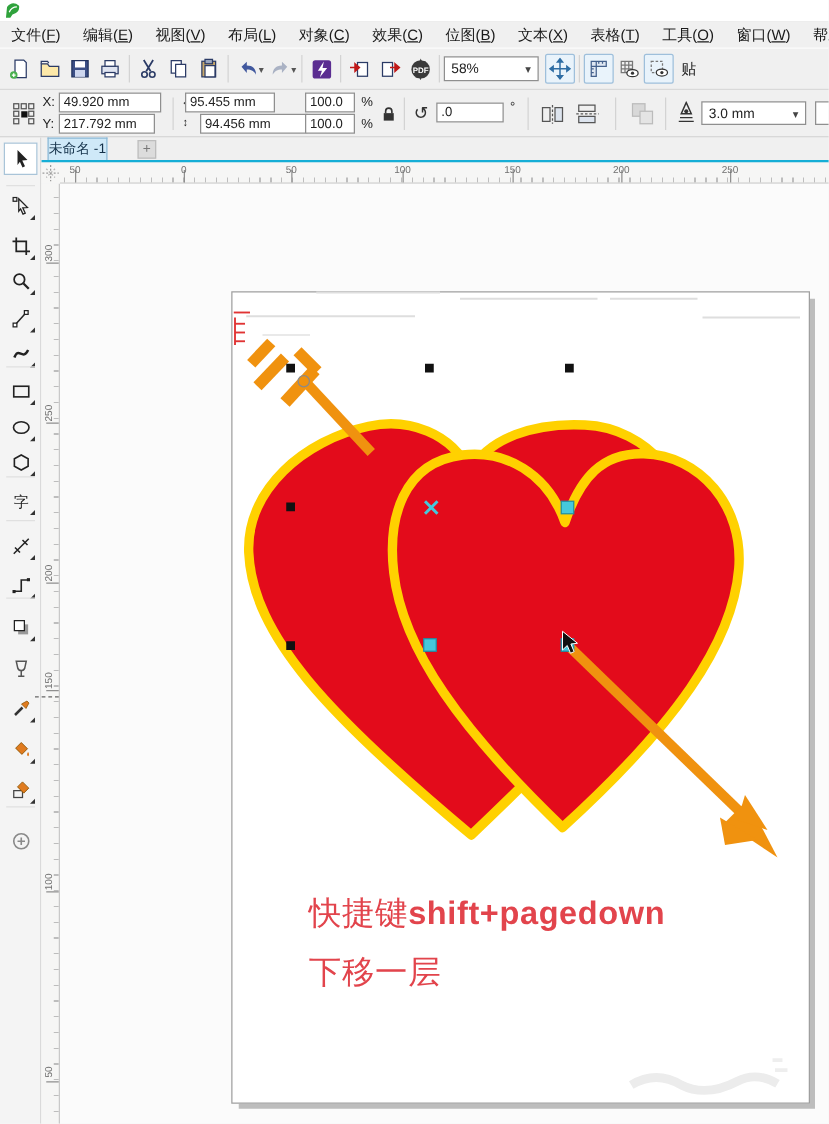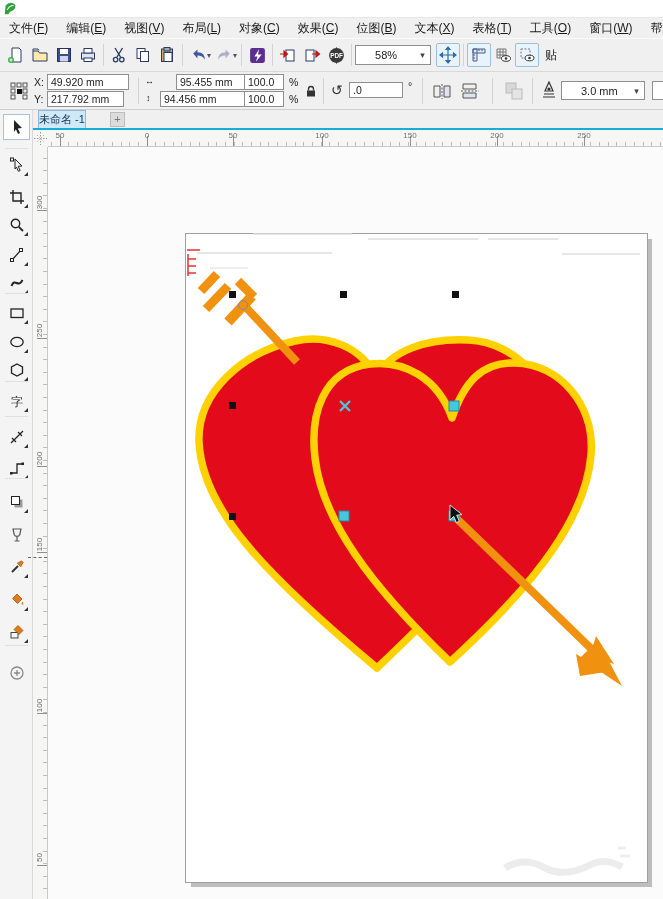--- a/index.html
+++ b/index.html
@@ -12,21 +12,21 @@
 
 .menubar{left:0;top:18px;width:663px;height:20px;background:#f0f0f0;display:flex;align-items:center;white-space:nowrap;overflow:hidden}
 .menu-item{font-size:12px;padding:16px 9px;line-height:20px;color:#1a1a1a;cursor:default}
 .menu-item u{text-decoration:underline}
 
 .toolbar{left:0;top:38px;width:663px;height:34px;background:#f0f0f0;border-top:1px solid #fbfbfb;border-bottom:1px solid #d9d9d9;display:flex;align-items:center;padding-left:4px;overflow:hidden}
 .tbtn{width:24px;height:24px;display:flex;align-items:center;justify-content:center;flex:0 0 auto}
 .tsep{width:1px;height:22px;background:#d3d3d3;margin:0 3px;flex:0 0 auto}
 .caret{font-size:8px;color:#555;margin-left:-3px;margin-right:1px}
 .combo{height:20px;background:#fff;border:1px solid #8f8f8f;display:flex;align-items:center;font-size:11px;flex:0 0 auto}
-.combo .cval{flex:1;padding-left:19px}
+.combo .cval{flex:1;padding-left:5px}
 .combo .cchev{width:15px;text-align:center;color:#444;font-size:9px}
 .toggled{border:1px solid #9ebfdb;background:#e9f3fb;border-radius:2px}
 
 .propbar{left:0;top:72px;width:663px;height:38px;background:#f0f0f0;border-bottom:1px solid #cfcfcf;overflow:hidden}
 .pfield{position:absolute;background:#fff;border:1px solid #8f8f8f;font-size:10.5px;padding-left:3px;display:flex;align-items:center;height:16px}
 .plab{position:absolute;font-size:10.5px;color:#222}
 .psep{position:absolute;top:6px;width:1px;height:26px;background:#d3d3d3}
 
 .tabrow{left:33px;top:110px;width:630px;height:19px;background:#f0f0f0}
 .doctab{position:absolute;left:5px;top:0;height:18px;padding:0 0;background:#cfe9f8;border:1px solid #8fb9d5;border-bottom:none;font-size:11px;line-height:17px;color:#15324a}
@@ -220,21 +220,21 @@
     <span class="plab" style="left:34px;top:4px">X:</span>
     <div class="pfield" style="left:47px;top:2px;width:82px">
         <span>49.920 mm</span>
       </div>
     <span class="plab" style="left:34px;top:21px">Y:</span>
     <div class="pfield" style="left:47px;top:19px;width:77px">
         <span>217.792 mm</span>
       </div>
     <div class="psep" style="left:138px"></div>
     <span class="plab" style="left:145px;top:4px;font-size:9px">↔</span>
-    <div class="pfield" style="left:176px;top:2px;width:72px">
+    <div class="pfield" style="left:148px;top:2px;width:72px">
         <span>95.455 mm</span>
       </div>
     <span class="plab" style="left:146px;top:21px;font-size:9px">↕</span>
     <div class="pfield" style="left:160px;top:19px;width:86px">
         <span>94.456 mm</span>
       </div>
     <div class="pfield" style="left:244px;top:2px;width:40px">
         <span>100.0</span>
       </div>
     <span class="plab" style="left:289px;top:4px">%</span>
@@ -431,20 +431,24 @@
       <div class="vtick" style="top: 566px;"></div>
       <span class="vlab" style="top: 554px;">100</span>
       <div class="vtick" style="top: 718px;"></div>
       <span class="vlab" style="top: 706px;">50</span>
     </div>
   <div class="abs guide-dash"></div>
 
   <div class="abs canvas">
     <div class="page"></div>
 
+    <div class="annotation" style="color: rgb(226, 68, 76);">
+      <div><span>快捷键</span><span class="lat">shift+pagedown</span></div>
+      <div><span>下移一层</span></div>
+    </div>
 
     <svg class="artwork" width="615" height="752" viewBox="48 147 615 752">
 
       <g stroke="#dedede" stroke-width="1.5">
         <path d="M253 234H352"></path>
           <path d="M368 239H478"></path>
           <path d="M488 239H558"></path>
         <path d="M197 253H332"></path>
           <path d="M562 254H640"></path>
           <path d="M210 268H248" stroke="#e9e9e9"></path>

